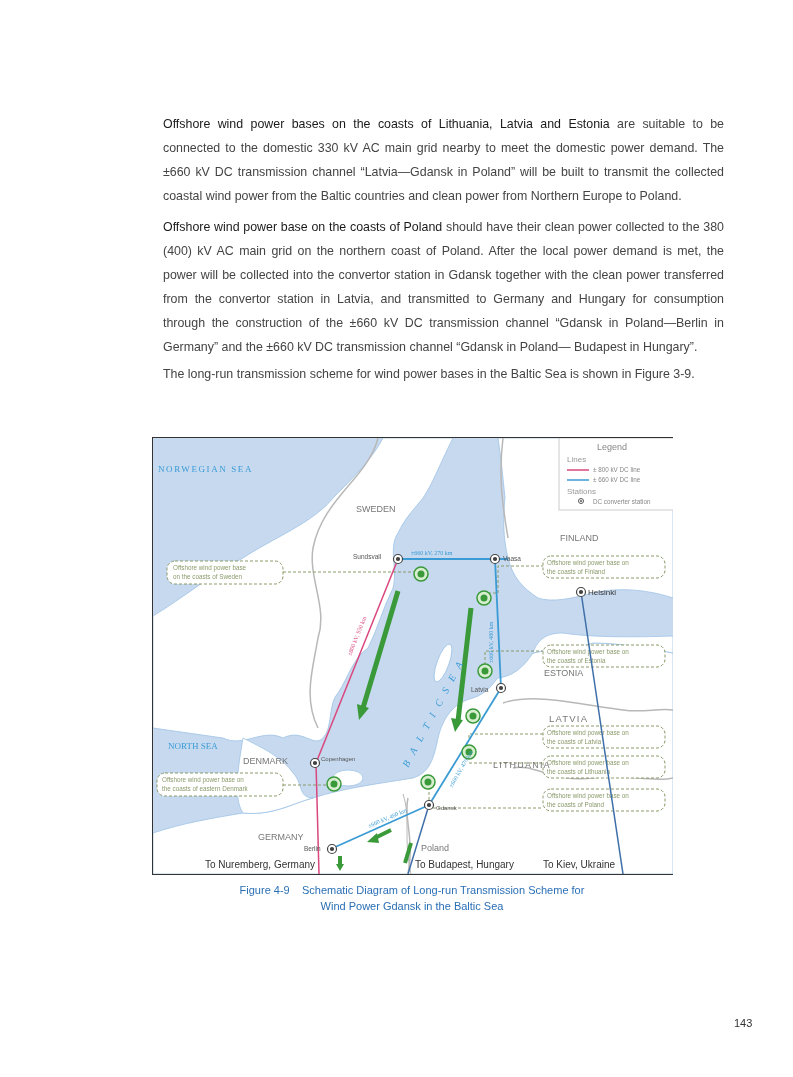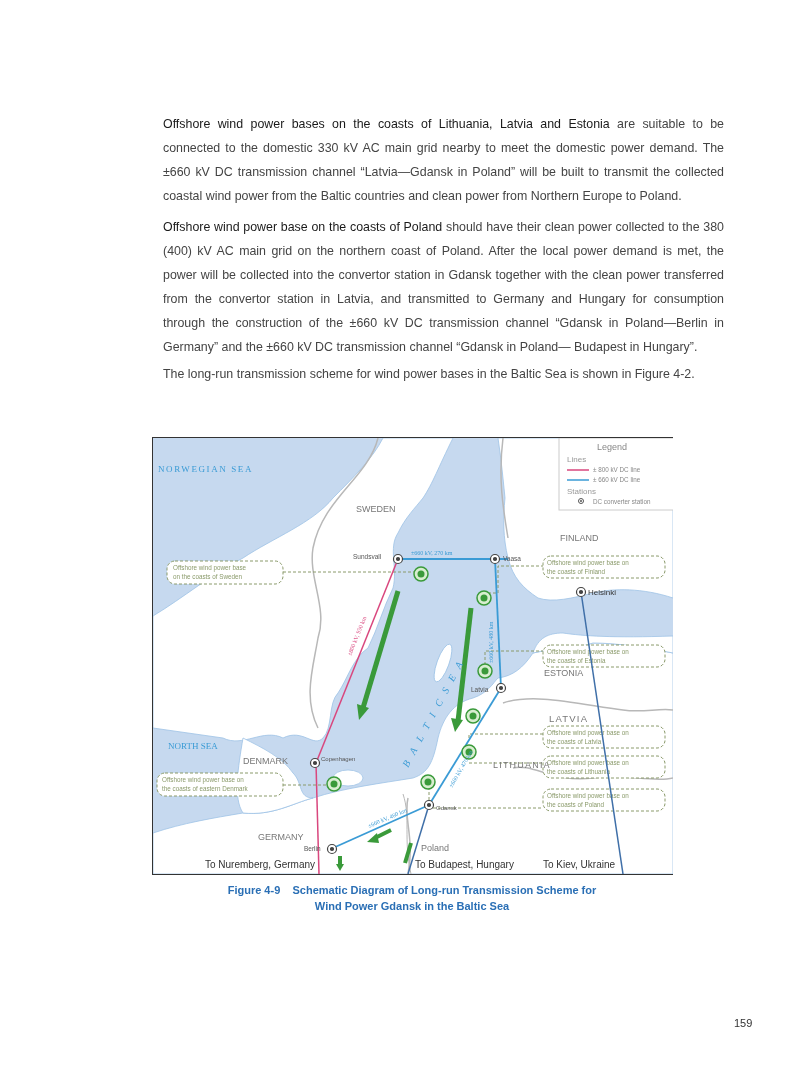--- a/index.html
+++ b/index.html
@@ -8,34 +8,34 @@
   .para { position: absolute; left: 131px; width: 561px; font-size: 12.4px; line-height: 24px;
           text-align: justify; color: #444; margin-left: 32px; }
   .para b { font-weight: normal; color: #1a1a1a; }
   #p1 { top: 112px; }
   #p2 { top: 215px; }
   #p3 { top: 362px; }
   .figure { position: absolute; left: 152px; top: 437px; width: 520px; height: 436px;
             border: 1px solid #333; border-right: none; overflow: hidden; background: #fff; }
   .figure svg { position: absolute; left: 0; top: 0; }
   .caption { position: absolute; left: 152px; width: 520px; text-align: center;
-             color: #2a6fb5; font-weight: bold; font-size: 11px; line-height: 16px; }
+             color: #2a6fb5; font-weight: normal; font-size: 11px; line-height: 16px; }
   #cap1 { top: 882px; }
   #cap2 { top: 898px; }
   .pagenum { position: absolute; left: 734px; top: 1017px; font-size: 11px; color: #333; }
   .lbl { font-family: "Liberation Sans", sans-serif; }
 </style>
 </head>
 <body>
 
 <div class="para" id="p1"><b>Offshore wind power bases on the coasts of Lithuania, Latvia and Estonia</b><span> are suitable to be connected to the domestic 330 kV AC main grid nearby to meet the domestic power demand. The ±660 kV DC transmission channel “Latvia—Gdansk in Poland” will be built to transmit the collected coastal wind power from the Baltic countries and clean power from Northern Europe to Poland.</span></div>
 
 <div class="para" id="p2"><b>Offshore wind power base on the coasts of Poland</b><span> should have their clean power collected to the 380 (400) kV AC main grid on the northern coast of Poland. After the local power demand is met, the power will be collected into the convertor station in Gdansk together with the clean power transferred from the convertor station in Latvia, and transmitted to Germany and Hungary for consumption through the construction of the ±660 kV DC transmission channel “Gdansk in Poland—Berlin in Germany” and the ±660 kV DC transmission channel “Gdansk in Poland— Budapest in Hungary”.</span></div>
 
-<div class="para" id="p3">The long-run transmission scheme for wind power bases in the Baltic Sea is shown in Figure 4-2.</div>
+<div class="para" id="p3">The long-run transmission scheme for wind power bases in the Baltic Sea is shown in Figure 3-9.</div>
 
 <div class="figure">
 <svg width="520" height="436" viewBox="0 0 520 436">
 
   <rect x="0" y="0" width="520" height="436" fill="#c6d9ef"></rect>
 
   <path fill="#ffffff" stroke="#9ec3e6" stroke-width="0.8" d="M300,0 L230,0 C220,20 200,40 180,60 C160,85 120,100 90,120 C60,135 30,160 0,178 L0,290 L70,300 C90,310 110,290 130,300 C150,290 160,310 170,300 C180,290 175,265 185,255 C195,240 200,220 215,210 C225,190 230,170 240,150 C245,130 235,110 245,95 C252,80 262,70 270,60 C280,45 285,30 300,0 Z"></path>
 
   <path fill="#ffffff" stroke="#9ec3e6" stroke-width="0.8" d="M345,0 L520,0 L520,160 C490,150 460,150 440,155 C420,160 400,165 385,160 C370,150 360,140 355,120 C350,100 350,80 352,60 C350,40 348,20 345,0 Z"></path>
 
@@ -226,13 +226,13 @@
     <circle cx="428" cy="63" r="2.5" fill="#fff" stroke="#555"></circle>
     <circle cx="428" cy="63" r="1" fill="#555"></circle>
     <text x="440" y="66" font-size="6.3" fill="#888" class="lbl">DC converter station</text>
   </g>
 </svg>
 </div>
 
 <div class="caption" id="cap1" style="white-space: pre;">Figure 4-9    Schematic Diagram of Long-run Transmission Scheme for</div>
 <div class="caption" id="cap2">Wind Power Gdansk in the Baltic Sea</div>
 
-<div class="pagenum">159</div>
+<div class="pagenum">143</div>
 
 </body></html>

